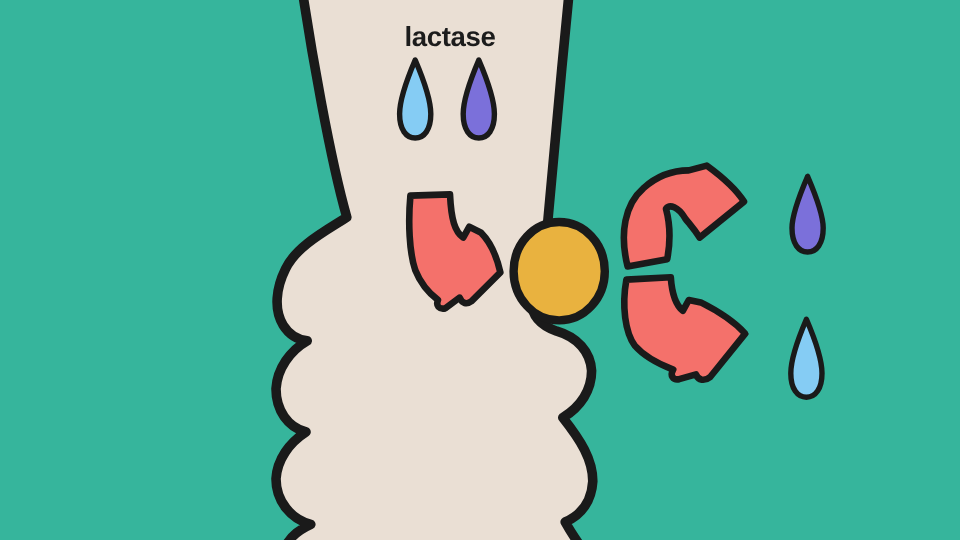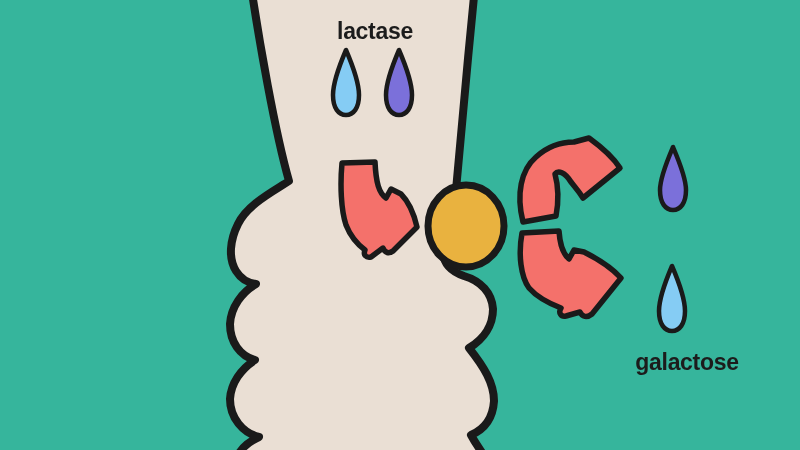--- a/index.html
+++ b/index.html
@@ -94,14 +94,13 @@
              C 561,317 558,313 561,308
              C 548,303 536,296 529,288
              C 521,277 518,255 522,233
              Z" fill="#f4716b"></path>
   </svg>
 
   <div class="label" style="left:375px;top:31px">lactase</div>
 
 
 
-  <div class="label" style="left:687px;top:362px">galactose</div>
 </div>
 
 </body></html>

